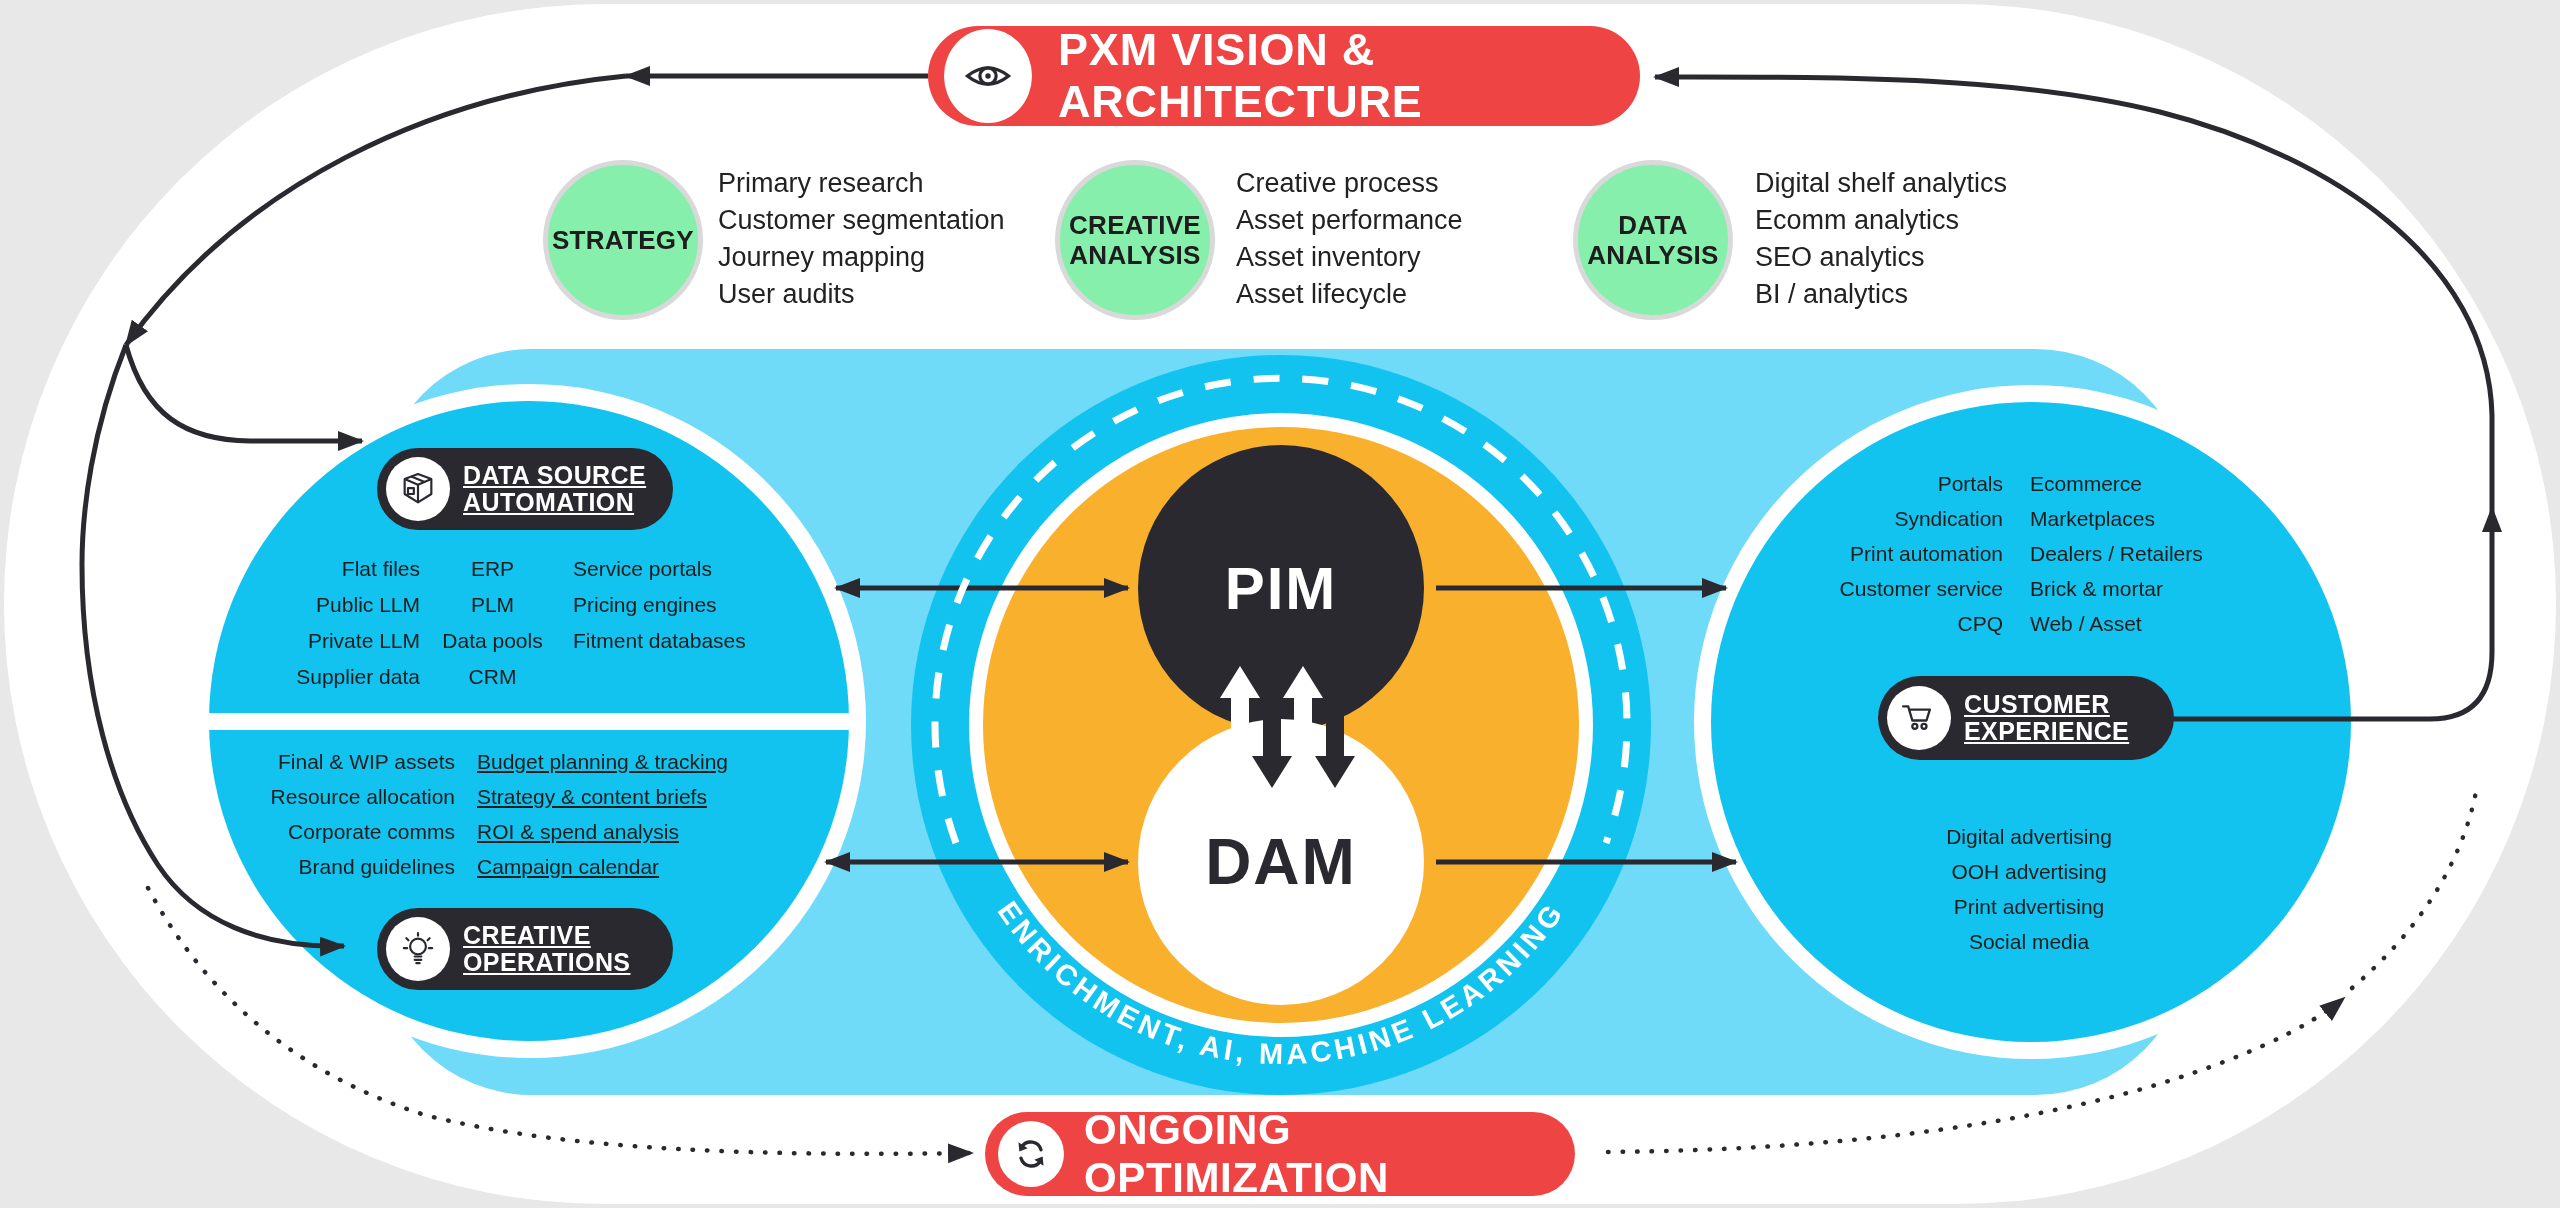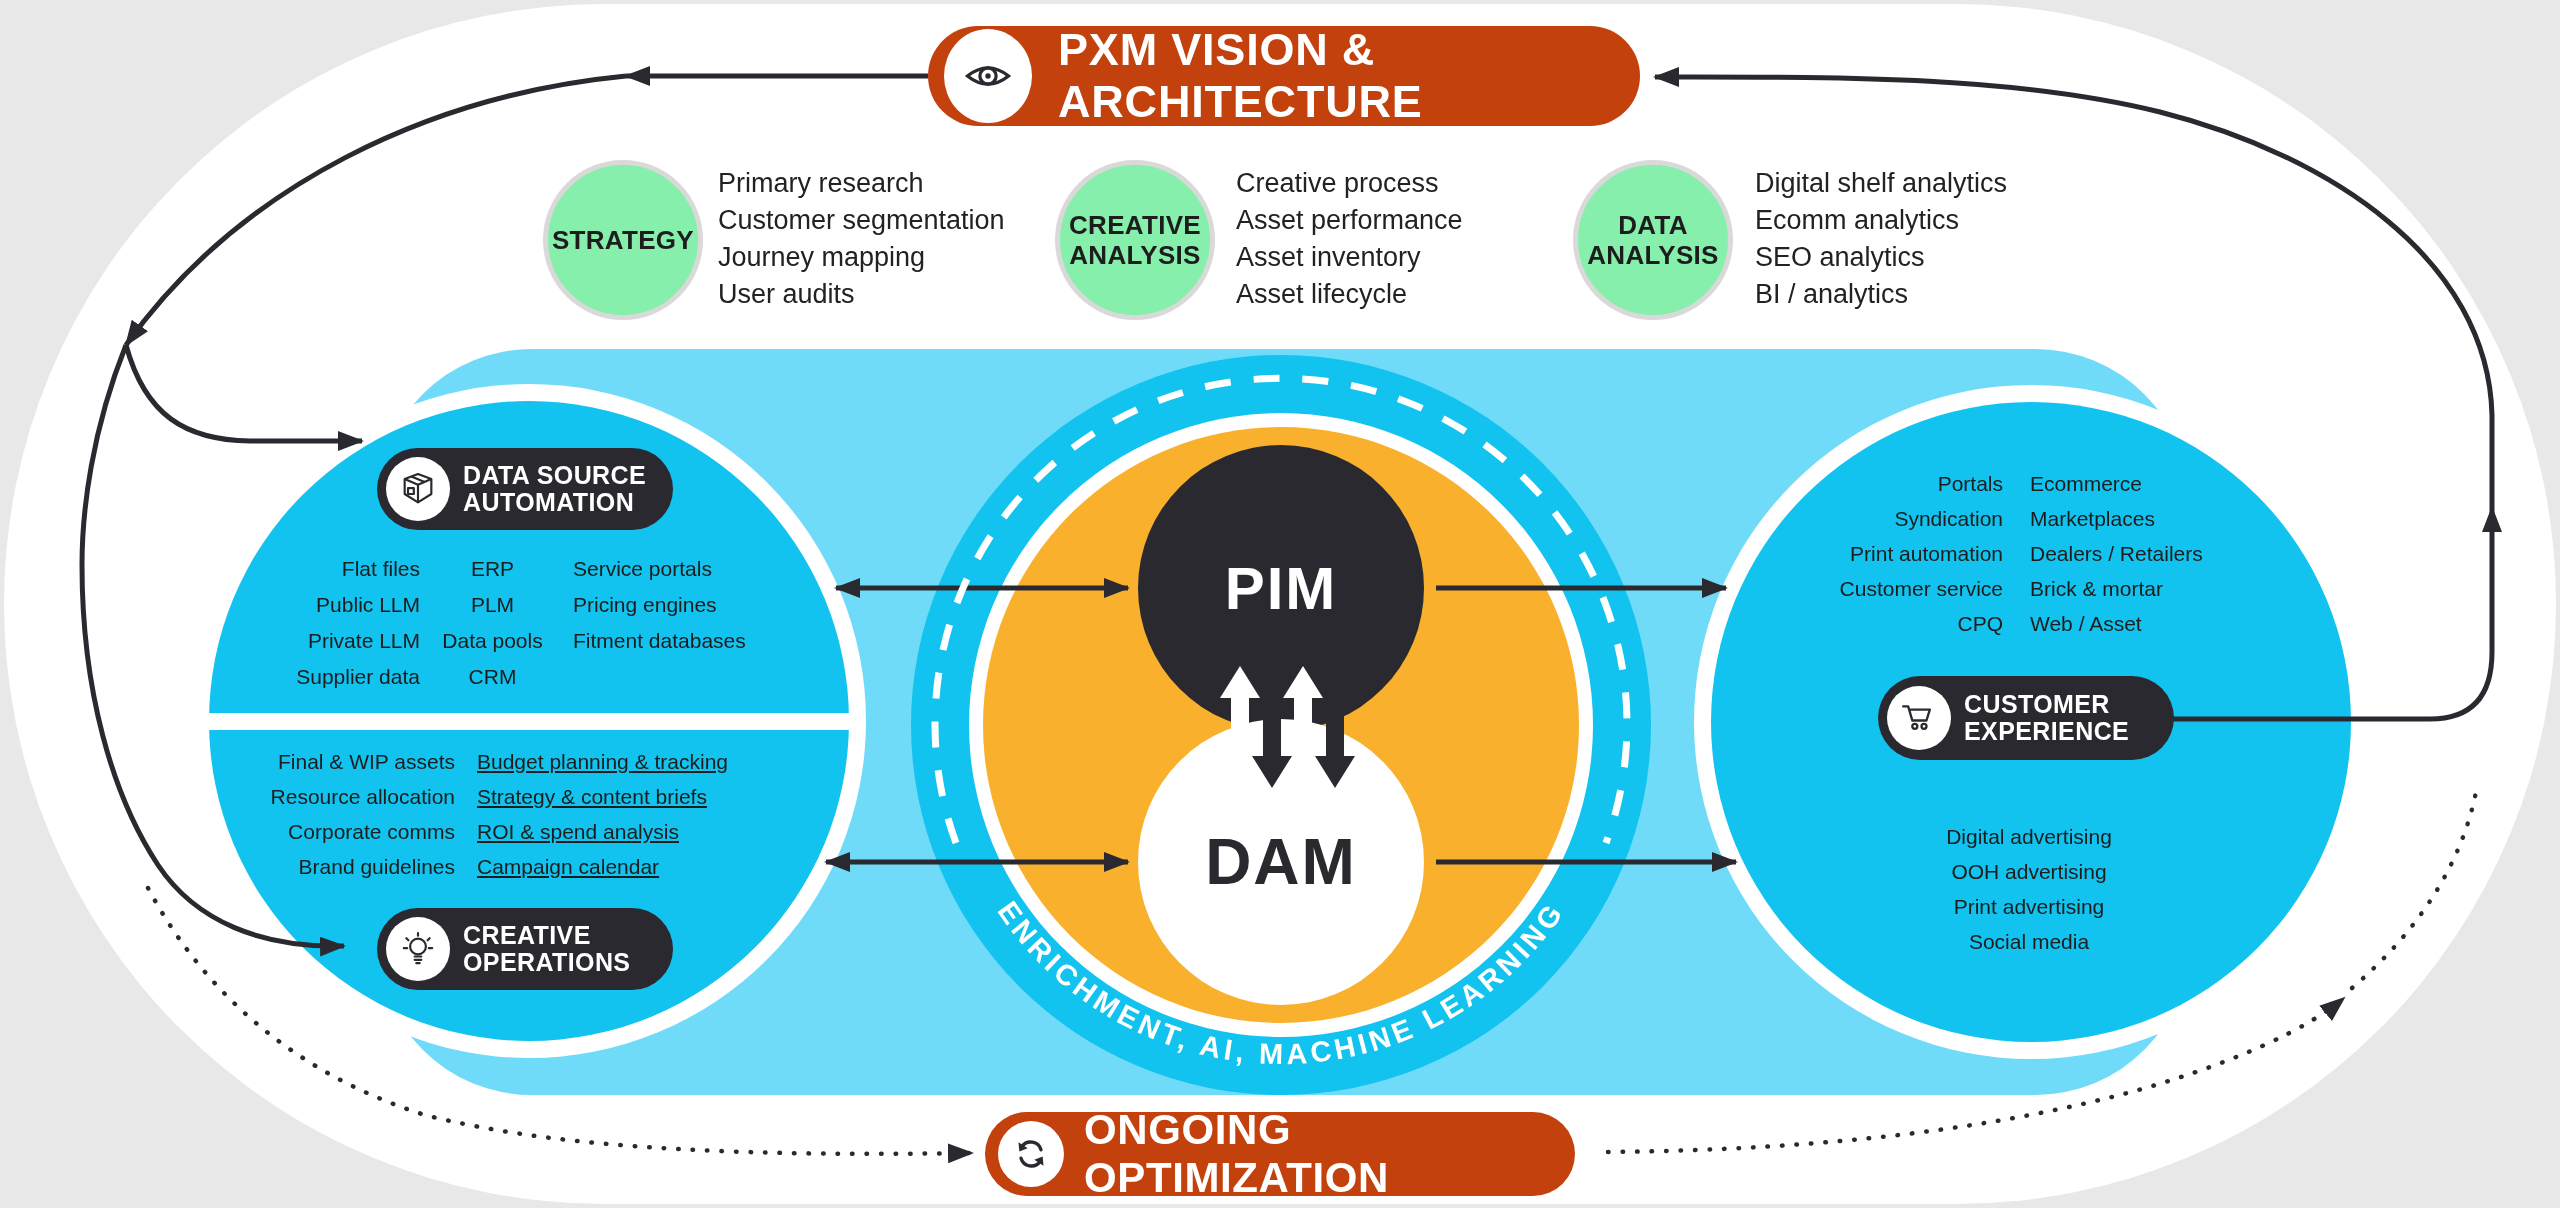--- a/index.html
+++ b/index.html
@@ -19,25 +19,25 @@
     color:#2a2930;font-weight:bold;font-size:64px;letter-spacing:2px;z-index:4;}
   .phase{position:absolute;width:160px;height:160px;border-radius:50%;background:#86efac;border:5px solid #d9d9d9;box-sizing:border-box;
     display:flex;flex-direction:column;align-items:center;justify-content:center;text-align:center;
     font-weight:bold;font-size:26px;line-height:30px;color:#1d1d1d;letter-spacing:.3px;z-index:5;}
   .plist{position:absolute;font-size:27px;line-height:37px;color:#222;z-index:5;}
   .plist span{display:block;}
   .clist{position:absolute;font-size:21px;line-height:36px;color:#1d1d1d;z-index:5;}
   .clist span{display:block;}
   .r{text-align:right;} .c{text-align:center;} .l{text-align:left;}
   .lh35{line-height:35px;}
-  .badge{position:absolute;width:296px;height:82px;background:#2a2930;border-radius:42px;display:flex;align-items:center;color:#fff;z-index:7;}
+  .badge{position:absolute;width:296px;height:82px;background:#2a2930;border-radius:42px;display:flex;align-items:center;color:#fff;z-index:7;text-decoration:underline;}
   .bcirc{width:64px;height:64px;background:#fff;border-radius:50%;margin-left:9px;flex:none;display:flex;align-items:center;justify-content:center;}
   .btxt{margin-left:13px;font-weight:bold;font-size:25px;line-height:27px;letter-spacing:.4px;}
   .btxt span{display:block;}
-  .pill{position:absolute;background:#c2410c;display:flex;align-items:center;color:#fff;z-index:7;}
+  .pill{position:absolute;background:#ef4444;display:flex;align-items:center;color:#fff;z-index:7;}
   .pill-top{left:928px;top:26px;width:712px;height:100px;border-radius:50px;}
   .pill-bottom{left:985px;top:1112px;width:590px;height:84px;border-radius:42px;}
   .pcirc{width:88px;height:94px;background:#fff;border-radius:50%;margin-left:16px;flex:none;display:flex;align-items:center;justify-content:center;}
   .pcirc2{width:66px;height:66px;background:#fff;border-radius:50%;margin-left:13px;flex:none;display:flex;align-items:center;justify-content:center;}
   .ptxt{margin-left:26px;font-weight:bold;font-size:45px;letter-spacing:.8px;}
   .ptxt2{margin-left:20px;font-weight:bold;font-size:42px;letter-spacing:.6px;}
   .wires{position:absolute;left:0;top:0;z-index:6;pointer-events:none;}
 </style>
 </head>
 <body>

